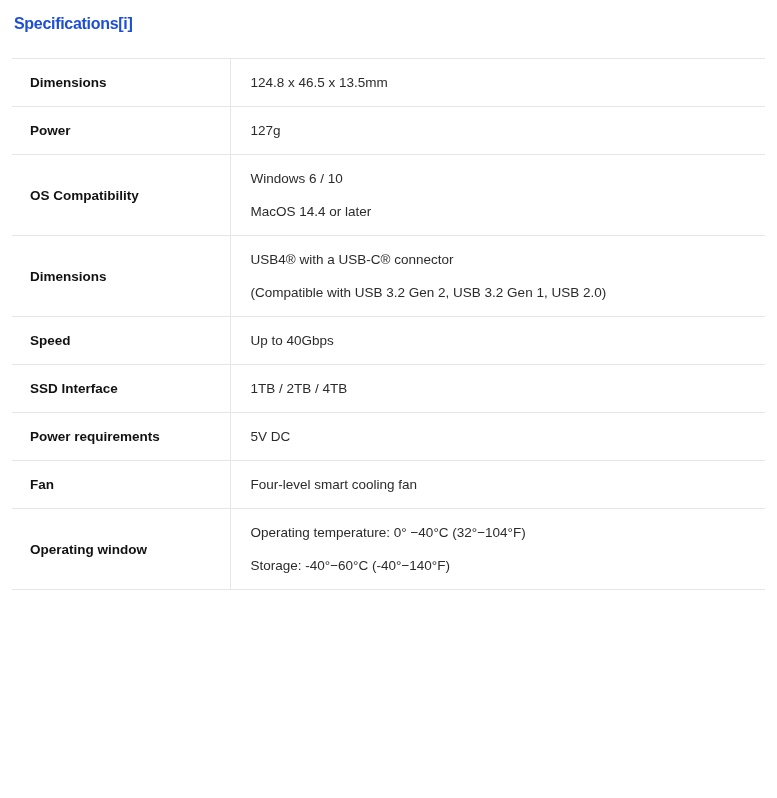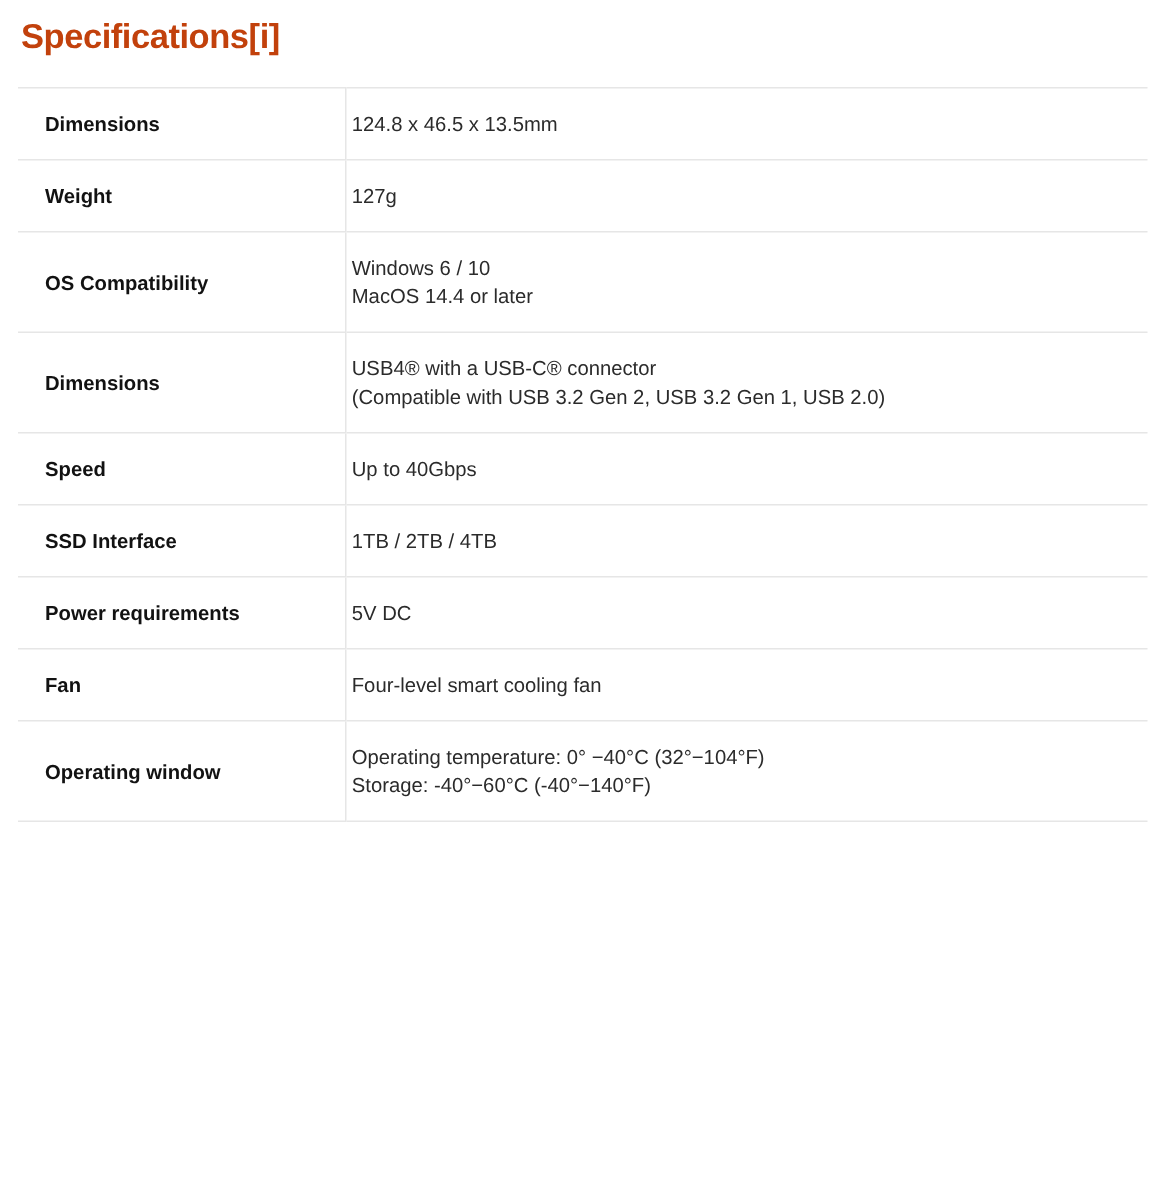--- a/index.html
+++ b/index.html
@@ -13,24 +13,24 @@
     font-family: "Liberation Sans", sans-serif;
     color: #1a1a1a;
     overflow: hidden;
   }
   .page {
     width: 777px;
     box-sizing: border-box;
     padding: 0 12px;
   }
   .page-title {
-    font-size: 23px;
+    font-size: 16px;
     font-weight: bold;
     letter-spacing: -0.3px;
-    color: #c2410c;
+    color: #1d4ed8;
     margin: 8px 0 0 0;
     padding: 0 0 0 2px;
     line-height: 32px;
   }
   table.spec-table {
     width: 753px;
     border-collapse: collapse;
     margin-top: 18px;
     table-layout: fixed;
   }
@@ -51,26 +51,27 @@
     font-weight: bold;
     color: #121212;
     border-right: 1px solid #e6e6e6;
     margin-top: 19px;
   }
   table.spec-table td {
     width: 535px;
     font-size: 13.5px;
     font-weight: normal;
     color: #2b2b2b;
-    padding-left: 4px;
+    padding-left: 20px;
   }
   td .line {
     line-height: 19px;
   }
   td .line + .line {
+    margin-top: 14px;
   }
   .row-tall th, .row-tall td {
     padding-top: 20px;
     padding-bottom: 20px;
   }
 </style>
 </head>
 <body>
 
 <div class="page">
@@ -81,21 +82,21 @@
     <tbody>
 
       <tr>
         <th>Dimensions</th>
         <td>
           <div class="line">124.8 x 46.5 x 13.5mm</div>
         </td>
       </tr>
 
       <tr>
-        <th>Weight</th>
+        <th>Power</th>
         <td>
           <div class="line">127g</div>
         </td>
       </tr>
 
       <tr class="row-tall">
         <th>OS Compatibility</th>
         <td>
           <div class="line">Windows 6 / 10</div>
           <div class="line">MacOS 14.4 or later</div>

